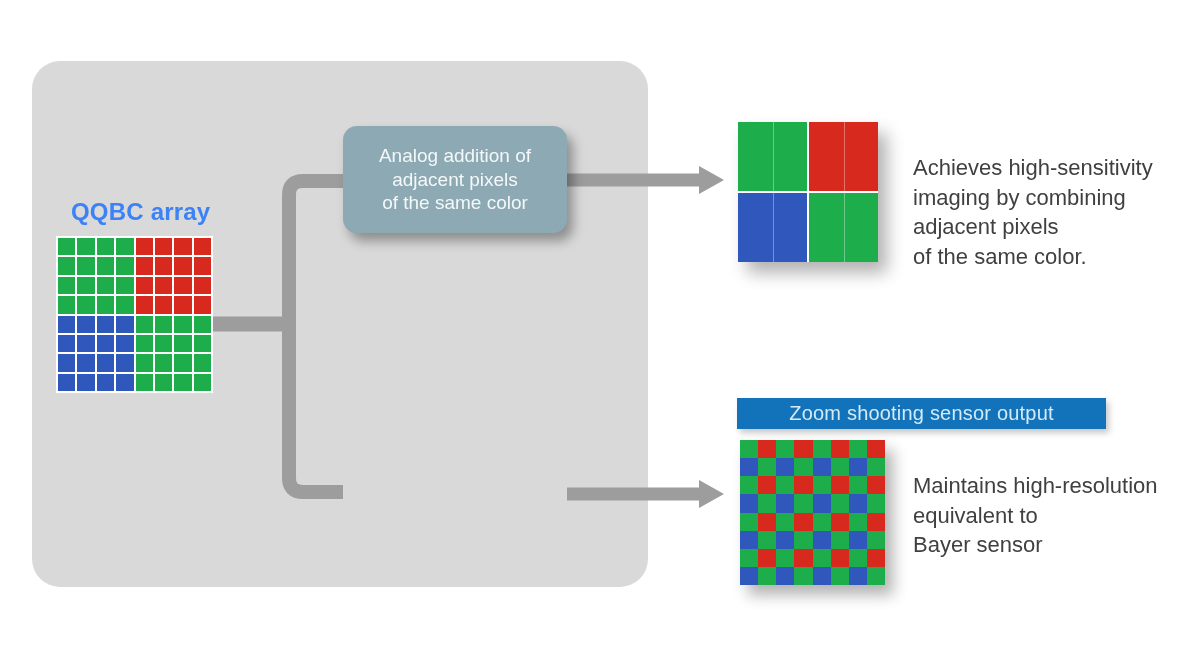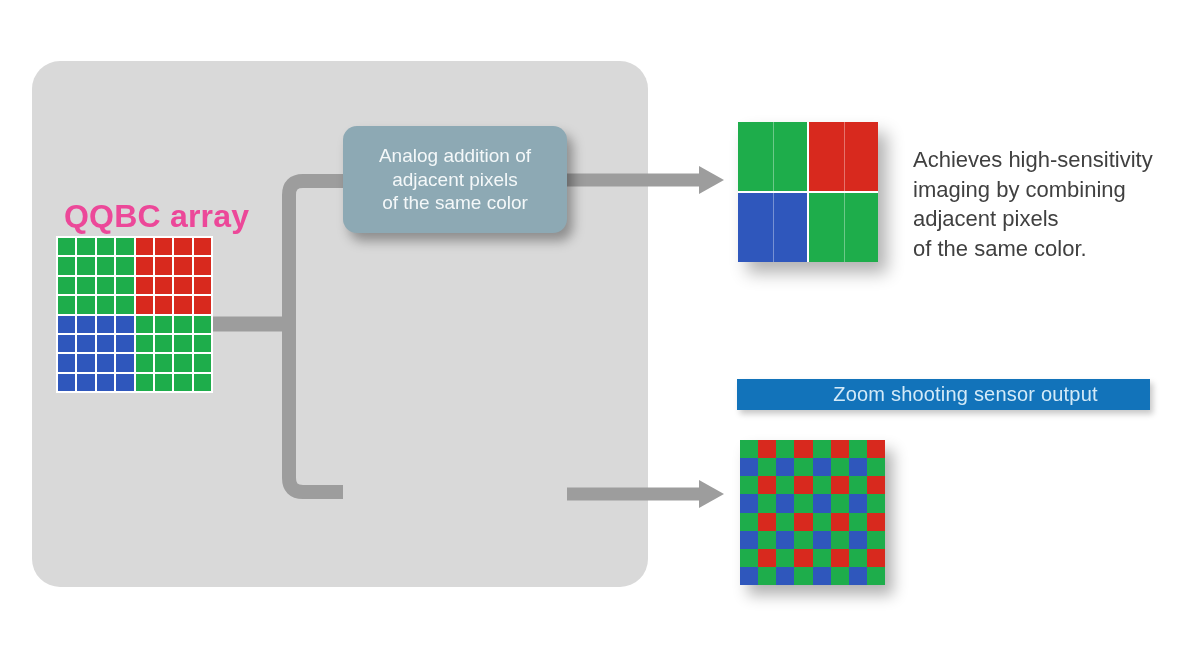--- a/index.html
+++ b/index.html
@@ -5,22 +5,22 @@
   html,body{margin:0;padding:0;background:#ffffff;}
   .canvas{
     position:relative;width:1200px;height:645px;background:#ffffff;overflow:hidden;
     font-family:"Liberation Sans", sans-serif;
   }
   .panel{
     position:absolute;left:32px;top:61px;width:616px;height:526px;
     background:var(--panel,#d9d9d9);border-radius:28px;
   }
   .qqbc-label{
-    position:absolute;left:64px;top:198px;font-size:32px;font-weight:bold;
-    color:#ec4899;letter-spacing:.2px;
+    position:absolute;left:71px;top:198px;font-size:24px;font-weight:bold;
+    color:#3b82f6;letter-spacing:.2px;
   }
   .pixel-grid{position:absolute;display:grid;}
   .grid-qqbc{
     left:56px;top:236px;width:157px;height:157px;
     grid-template-columns:repeat(8,1fr);grid-template-rows:repeat(8,1fr);
     gap:2px;padding:2px;background:#ffffff;box-sizing:border-box;
   }
   .grid-std{
     left:738px;top:122px;width:140px;height:140px;
     grid-template-columns:repeat(2,1fr);grid-template-rows:repeat(2,1fr);
@@ -48,26 +48,26 @@
   .box-1{top:126px;height:107px;}
   .box-2{top:450px;height:87px;}
   .header-bar{
     position:absolute;left:737px;width:369px;height:31px;
     background:var(--header_bg,#1273ba);color:var(--header_text,#d3eaf8);
     display:flex;align-items:center;justify-content:center;
     font-size:20px;letter-spacing:.2px;
     box-shadow:3px 4px 6px rgba(0,0,0,.22);
   }
   .hdr-1{top:73px;}
-  .hdr-2{top:379px;padding-left:44px;}
+  .hdr-2{top:398px;}
   .out-text{
     position:absolute;left:913px;color:var(--body_text,#404040);
     font-size:22px;line-height:29.5px;white-space:pre-line;
   }
-  .txt-1{top:145px;}
+  .txt-1{top:153px;}
   .txt-2{top:471px;}
 </style>
 </head>
 <body>
 
 <div class="canvas">
 
   <div class="panel"></div>
 
   <svg class="connector-svg" width="1200" height="645" viewBox="0 0 1200 645">
@@ -222,14 +222,17 @@
       <div class="cell" style="background: rgb(216, 41, 30);"></div>
       <div class="cell" style="background: rgb(47, 87, 188);"></div>
       <div class="cell" style="background: rgb(30, 173, 75);"></div>
       <div class="cell" style="background: rgb(47, 87, 188);"></div>
       <div class="cell" style="background: rgb(30, 173, 75);"></div>
       <div class="cell" style="background: rgb(47, 87, 188);"></div>
       <div class="cell" style="background: rgb(30, 173, 75);"></div>
       <div class="cell" style="background: rgb(47, 87, 188);"></div>
       <div class="cell" style="background: rgb(30, 173, 75);"></div>
     </div>
+  <div class="out-text txt-2">Maintains high-resolution
+equivalent to
+Bayer sensor</div>
 
 </div>
 
 </body></html>

